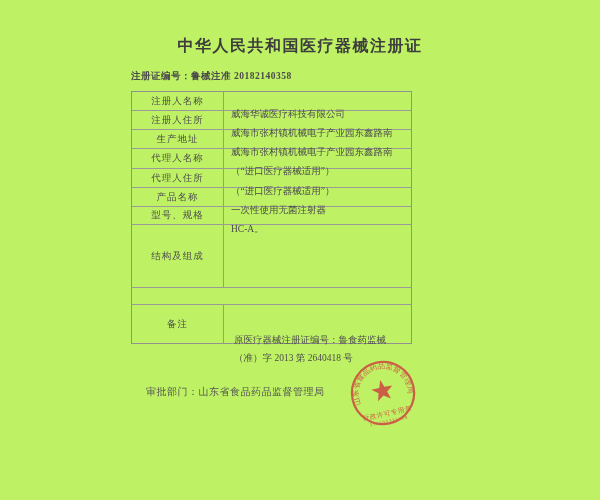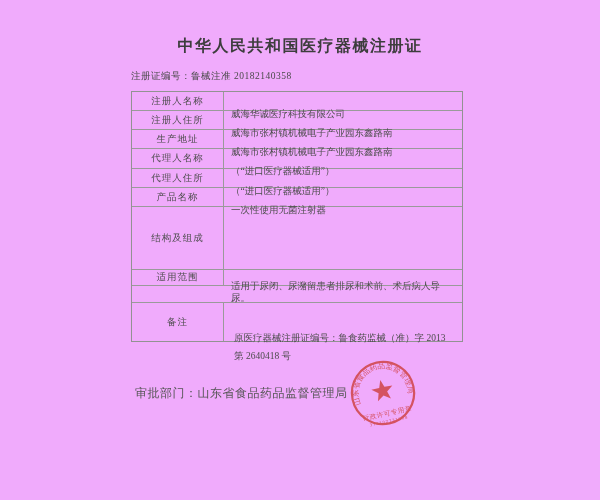--- a/index.html
+++ b/index.html
@@ -1,37 +1,37 @@
 <!DOCTYPE html>
 <html><head>
 <meta charset="utf-8">
 <style>
   html,body{margin:0;padding:0;background:#ffffff;}
   .page{
     position:relative;
     width:600px;height:500px;
-    background:#f0abfc;
+    background:#bef264;
     font-family:"Liberation Serif","DejaVu Serif",serif;
     color:#4a4a4a;
     overflow:hidden;
   }
   .title{
     position:absolute;top:36px;left:0;width:600px;
     text-align:center;
     font-size:16px;letter-spacing:1.5px;
     color:#3d3d3d;
     font-weight:600;
   }
   .regline{
     position:absolute;left:131px;top:70px;
     font-size:9.5px;letter-spacing:0.5px;
-    font-weight:400;color:#4a4a4a;
+    font-weight:700;color:#4a4a4a;
   }
   .cert-table{
-    position:absolute;left:131px;top:91px;width:332px;
+    position:absolute;left:131px;top:91px;width:281px;
     border:1px solid #929292;
     box-sizing:border-box;
     font-size:9.5px;
   }
   .trow{display:flex;box-sizing:border-box;}
   .trow + .trow{border-top:1px solid #9a9a9a;}
   .cell-label{
     width:92px;min-width:92px;box-sizing:border-box;
     border-right:1px solid #9a9a9a;
     display:flex;align-items:center;justify-content:center;
@@ -52,22 +52,22 @@
     padding:4px 7px 2px 7px;
     line-height:12.4px;
     text-align:justify;
   }
   .row-notes .cell-value{
     display:block;
     padding:5px 8px 2px 10px;
     line-height:18px;
   }
   .footer-dept{
-    position:absolute;left:135px;top:385px;
-    font-size:12px;letter-spacing:0.5px;color:#555;
+    position:absolute;left:146px;top:385px;
+    font-size:10px;letter-spacing:0.5px;color:#555;
   }
   .footer-dates{
     position:absolute;left:337px;top:385px;
     font-size:9px;letter-spacing:0.5px;color:#555;
     line-height:18px;
   }
   .seal{
     position:absolute;left:330px;top:340px;
     width:106px;height:106px;
     transform:rotate(-12deg);
@@ -102,26 +102,26 @@
       <div class="cell-value">（“进口医疗器械适用”）</div>
     </div>
     <div class="trow" style="height:19px">
       <div class="cell-label">代理人住所</div>
       <div class="cell-value">（“进口医疗器械适用”）</div>
     </div>
     <div class="trow" style="height:19px">
       <div class="cell-label">产品名称</div>
       <div class="cell-value">一次性使用无菌注射器</div>
     </div>
+    <div class="trow" style="height:18px">
+      <div class="cell-label">型号、规格</div>
+      <div class="cell-value">HC-A。</div>
+    </div>
     <div class="trow row-struct" style="height:63px">
       <div class="cell-label">结构及组成</div>
-    </div>
-    <div class="trow" style="height:16px">
-      <div class="cell-label">适用范围</div>
-      <div class="cell-value">适用于尿闭、尿潴留患者排尿和术前、术后病人导尿。</div>
     </div>
     <div class="trow" style="height:17px">
       <div class="cell-value"></div>
     </div>
     <div class="trow row-notes" style="height:39px">
       <div class="cell-label">备注</div>
       <div class="cell-value">原医疗器械注册证编号：鲁食药监械（准）字 2013 第 2640418 号</div>
     </div>
   </div>
 

